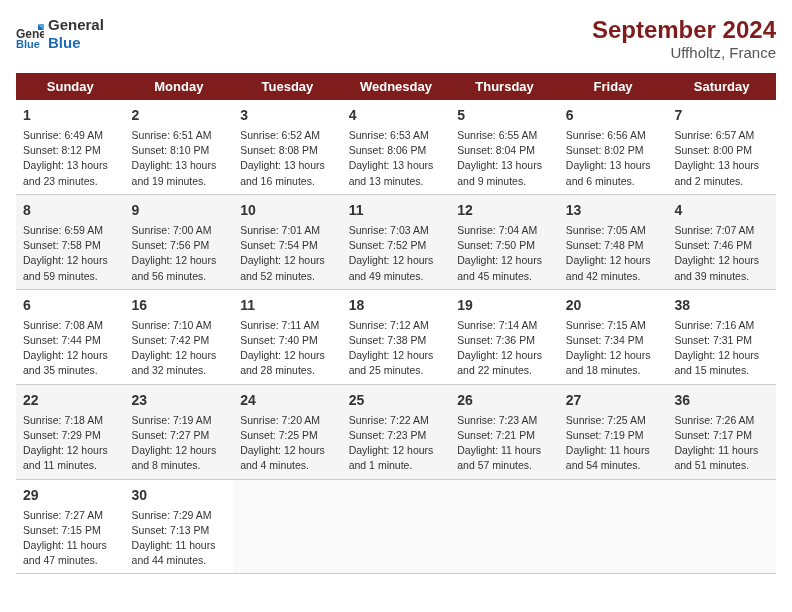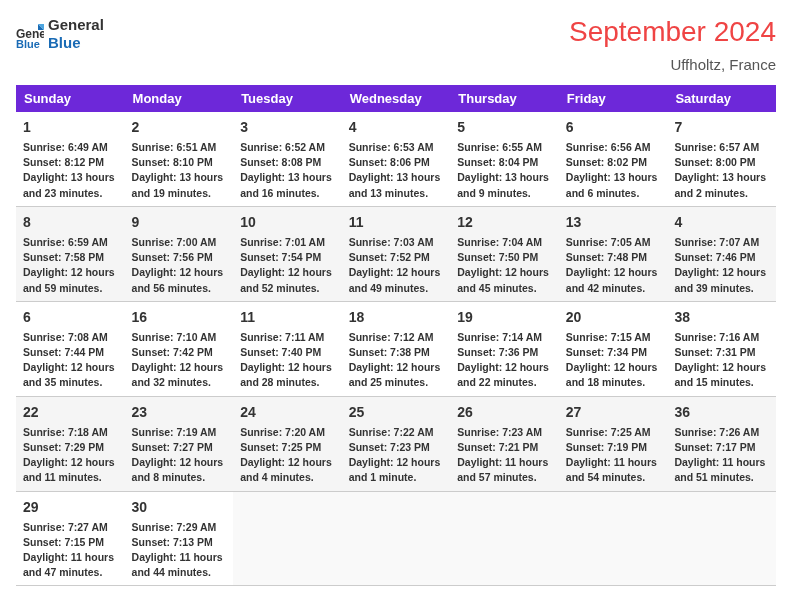--- a/index.html
+++ b/index.html
@@ -22,39 +22,38 @@
       gap: 4px;
     }
     .logo-icon {
       width: 28px;
       height: 28px;
     }
     .title-block {
       text-align: right;
     }
     .month-title {
-      font-size: 28px;
-      font-weight: normal;
-      color: #ef4444;
+      font-size: 24px;
+      font-weight: bold;
+      color: #7f1d1d;
     }
     .location {
       font-size: 15px;
       color: #555;
-      margin-top: 8px;
     }
     table {
       width: 100%;
       border-collapse: collapse;
       font-size: 11px;
     }
     thead th {
-      background: #6d28d9;
+      background: #7f1d1d;
       color: #fff;
       padding: 6px 8px;
-      text-align: left;
+      text-align: center;
       font-size: 13px;
       font-weight: bold;
     }
     tbody tr {
       border-bottom: 1px solid #ccc;
     }
     tbody tr:nth-child(odd) {
       background: #fff;
     }
     tbody tr:nth-child(even) {
@@ -70,21 +69,20 @@
     .day-num {
       font-size: 14px;
       font-weight: bold;
       display: block;
       margin-bottom: 2px;
     }
     .day-info {
       font-size: 10.5px;
       color: #333;
       line-height: 1.45;
-      font-weight: bold;
     }
     .empty-cell {
       background: #f9f9f9;
     }
   </style>
 </head>
 <body>
 
 <div class="header">
   <div class="logo">

